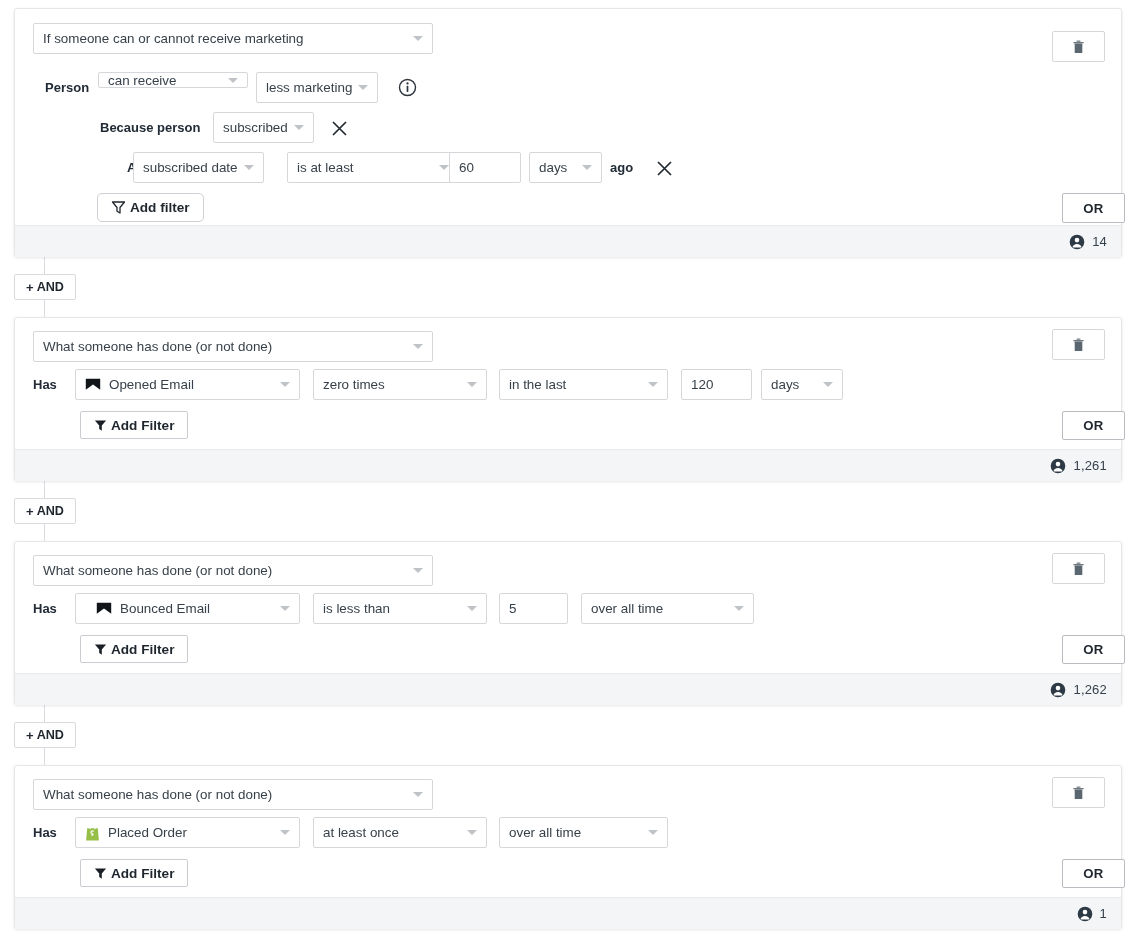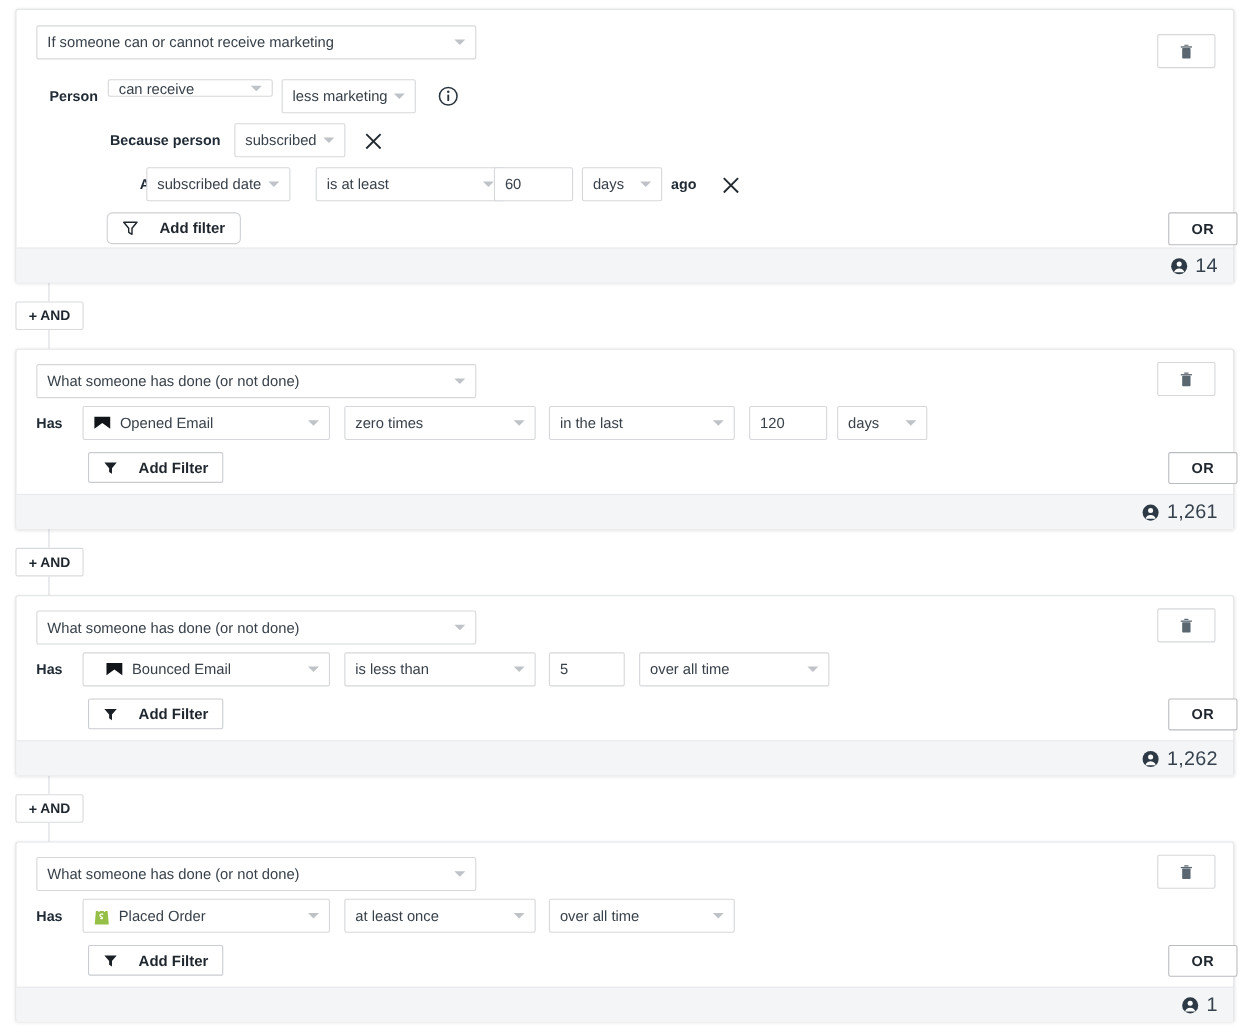--- a/index.html
+++ b/index.html
@@ -37,21 +37,21 @@
   .card-footer {
     background: #f4f5f6;
     border-top: 1px solid #e8e9eb;
     height: 32px;
     display: flex;
     align-items: center;
     justify-content: flex-end;
     padding-right: 14px;
     gap: 7px;
   }
-  .count-text { font-size: 18px; color: #35414d; letter-spacing: .2px; }
+  .count-text { font-size: 13px; color: #35414d; letter-spacing: .2px; }
   .person-icon { display: block; }
 
   
   .ctrl {
     position: absolute;
     border: 1px solid #d5d7da;
     background: #fff;
     border-radius: 2px;
     display: flex;
     align-items: center;
@@ -81,21 +81,21 @@
     white-space: nowrap;
   }
 
   
   .addfilter {
     position: absolute;
     border: 1px solid #cdd0d4;
     background: #fff;
     display: flex;
     align-items: center;
-    gap: 19px;
+    gap: 4px;
     padding: 0 13px;
     font-size: 13.6px;
     font-weight: bold;
     color: #1f262e;
   }
   .addfilter.round { border-radius: 5px; }
   .addfilter.square { border-radius: 2px; border-color: #c9ccd0; }
 
   
   .iconbtn {

